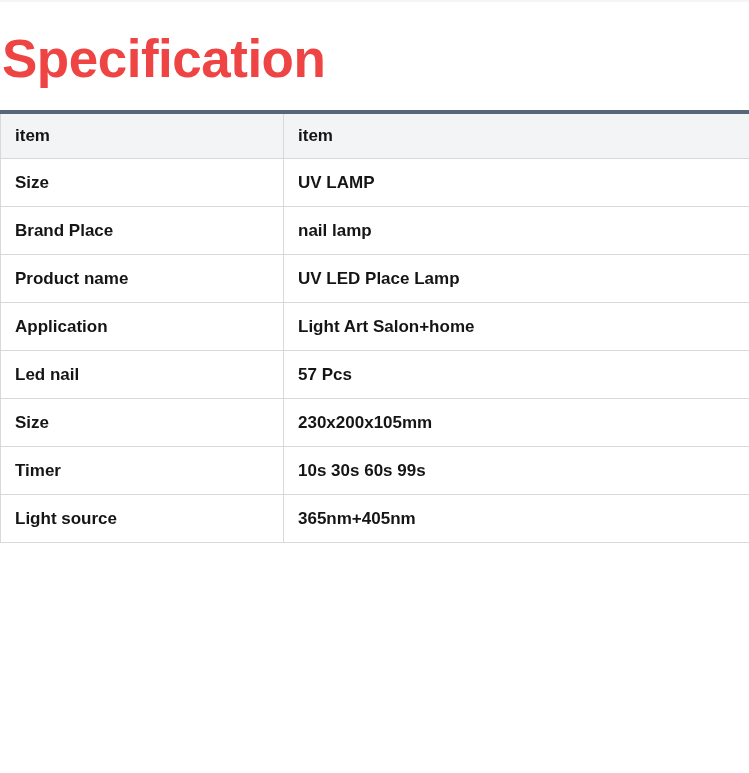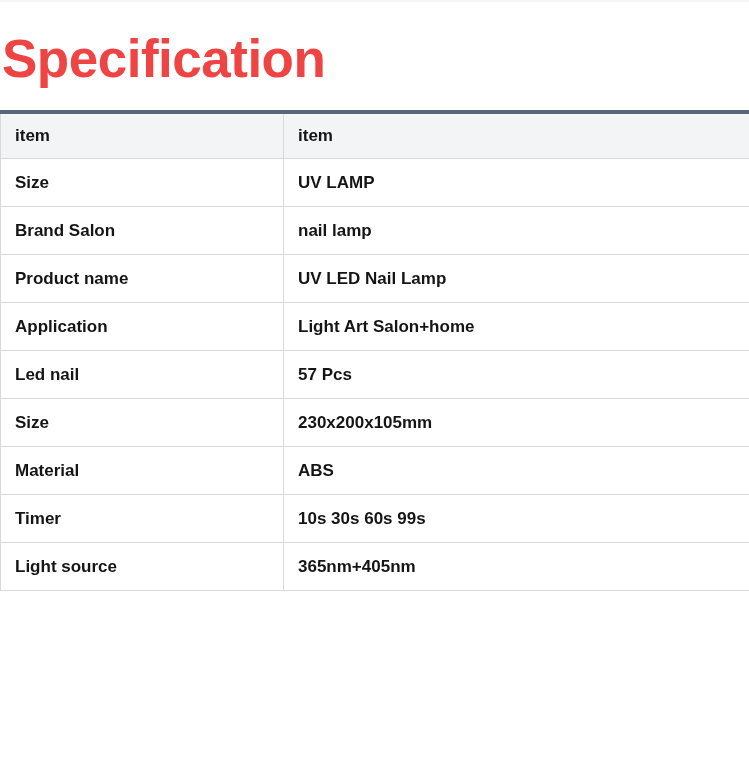--- a/index.html
+++ b/index.html
@@ -85,42 +85,38 @@
         <th>item</th>
         <th>item</th>
       </tr>
     </thead>
     <tbody>
       <tr>
         <td>Size</td>
         <td>UV LAMP</td>
       </tr>
       <tr>
-        <td>Brand Salon</td>
+        <td>Brand Place</td>
         <td>nail lamp</td>
       </tr>
       <tr>
         <td>Product name</td>
-        <td>UV LED Nail Lamp</td>
+        <td>UV LED Place Lamp</td>
       </tr>
       <tr>
         <td>Application</td>
         <td>Light Art Salon+home</td>
       </tr>
       <tr>
         <td>Led nail</td>
         <td>57 Pcs</td>
       </tr>
       <tr>
         <td>Size</td>
         <td>230x200x105mm</td>
-      </tr>
-      <tr>
-        <td>Material</td>
-        <td>ABS</td>
       </tr>
       <tr>
         <td>Timer</td>
         <td>10s 30s 60s 99s</td>
       </tr>
       <tr>
         <td>Light source</td>
         <td>365nm+405nm</td>
       </tr>
     </tbody>

